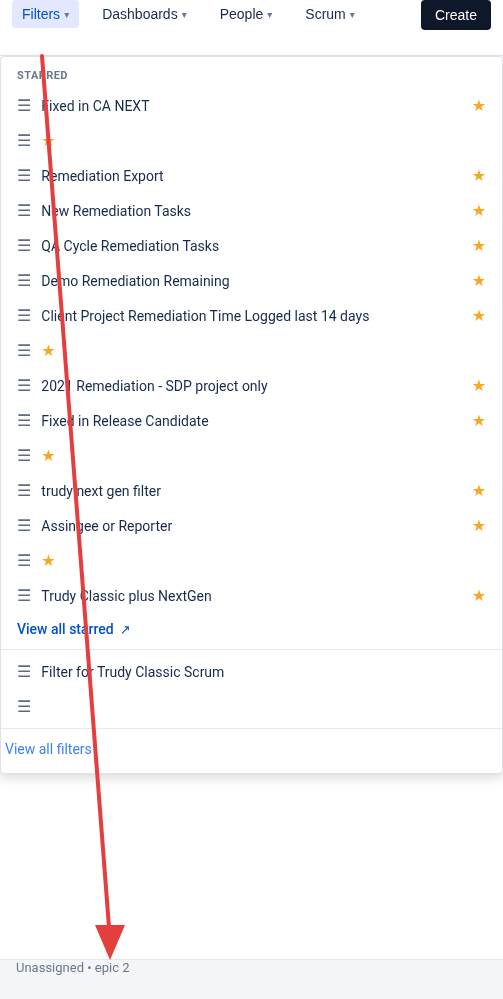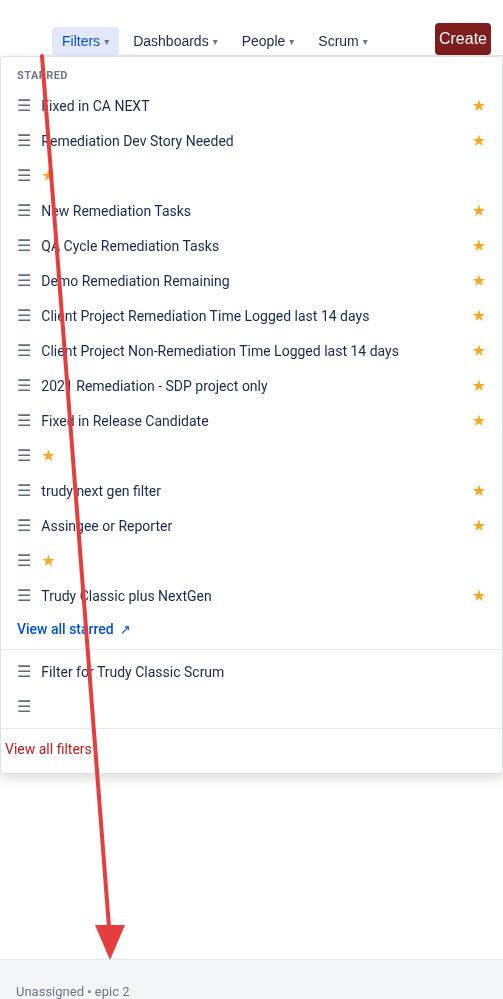--- a/index.html
+++ b/index.html
@@ -9,27 +9,26 @@
       background: #fff;
       width: 503px;
       min-height: 999px;
       position: relative;
       overflow-x: hidden;
     }
 
     
     .navbar {
       display: flex;
-      align-items: flex-end;
+      align-items: flex-start;
       padding: 0 12px;
       height: 56px;
       border-bottom: 1px solid #e8e8e8;
-      gap: 4px;
+      gap: 13px;
       background: #fff;
-      margin-left: 40px;
     }
     .nav-btn {
       display: flex;
       align-items: center;
       gap: 4px;
       padding: 6px 10px;
       border-radius: 4px;
       cursor: pointer;
       font-size: 14px;
       color: #172b4d;
@@ -39,26 +38,26 @@
     }
     .nav-btn.active {
       background: #e3e8ff;
       color: #0052cc;
     }
     .chevron {
       font-size: 10px;
       color: #6b778c;
     }
     .create-btn {
-      background: #7f1d1d;
+      background: #0f172a;
       color: #fff;
       border: none;
       border-radius: 4px;
-      padding: 7px 4px;
-      font-size: 16px;
+      padding: 7px 14px;
+      font-size: 14px;
       font-weight: 500;
       cursor: pointer;
       margin-left: auto;
     }
 
     
     .dropdown-panel {
       position: absolute;
       top: 56px;
       left: 0;
@@ -125,21 +124,21 @@
     .divider {
       border: none;
       border-top: 1px solid #e8e8e8;
       margin: 4px 0;
     }
 
     
     .plain-link {
       display: block;
       padding: 8px 4px;
-      color: #b91c1c;
+      color: #3b82f6;
       font-size: 14px;
       cursor: pointer;
     }
 
     
     .arrow-overlay {
       position: absolute;
       top: 0;
       left: 0;
       width: 503px;
@@ -151,21 +150,21 @@
     
     .bottom-bar {
       position: absolute;
       bottom: 0;
       left: 0;
       width: 503px;
       height: 40px;
       background: #f4f5f7;
       border-top: 1px solid #e8e8e8;
       display: flex;
-      align-items: flex-end;
+      align-items: flex-start;
       padding: 0 16px;
       font-size: 13px;
       color: #6b778c;
     }
   </style>
 </head>
 <body>
 
 <div class="navbar">
   <button class="nav-btn active">
@@ -191,25 +190,25 @@
 
   <div class="section-header">STARRED</div>
 
   <div class="filter-item">
     <span class="filter-icon">☰</span>
     <span class="filter-label">Fixed in CA NEXT</span>
     <span class="star-icon">★</span>
   </div>
   <div class="filter-item">
     <span class="filter-icon">☰</span>
-    <span class="filter-label">Remediation Dev Story Needed</span>
-    <span class="star-icon">★</span>
-  </div>
-  <div class="filter-item">
-    <span class="filter-icon">☰</span>
+    <span class="star-icon">★</span>
+  </div>
+  <div class="filter-item">
+    <span class="filter-icon">☰</span>
+    <span class="filter-label">Remediation Export</span>
     <span class="star-icon">★</span>
   </div>
   <div class="filter-item">
     <span class="filter-icon">☰</span>
     <span class="filter-label">New Remediation Tasks</span>
     <span class="star-icon">★</span>
   </div>
   <div class="filter-item">
     <span class="filter-icon">☰</span>
     <span class="filter-label">QA Cycle Remediation Tasks</span>
@@ -220,21 +219,20 @@
     <span class="filter-label">Demo Remediation Remaining</span>
     <span class="star-icon">★</span>
   </div>
   <div class="filter-item">
     <span class="filter-icon">☰</span>
     <span class="filter-label">Client Project Remediation Time Logged last 14 days</span>
     <span class="star-icon">★</span>
   </div>
   <div class="filter-item">
     <span class="filter-icon">☰</span>
-    <span class="filter-label">Client Project Non-Remediation Time Logged last 14 days</span>
     <span class="star-icon">★</span>
   </div>
   <div class="filter-item">
     <span class="filter-icon">☰</span>
     <span class="filter-label">2021 Remediation - SDP project only</span>
     <span class="star-icon">★</span>
   </div>
   <div class="filter-item">
     <span class="filter-icon">☰</span>
     <span class="filter-label">Fixed in Release Candidate</span>

